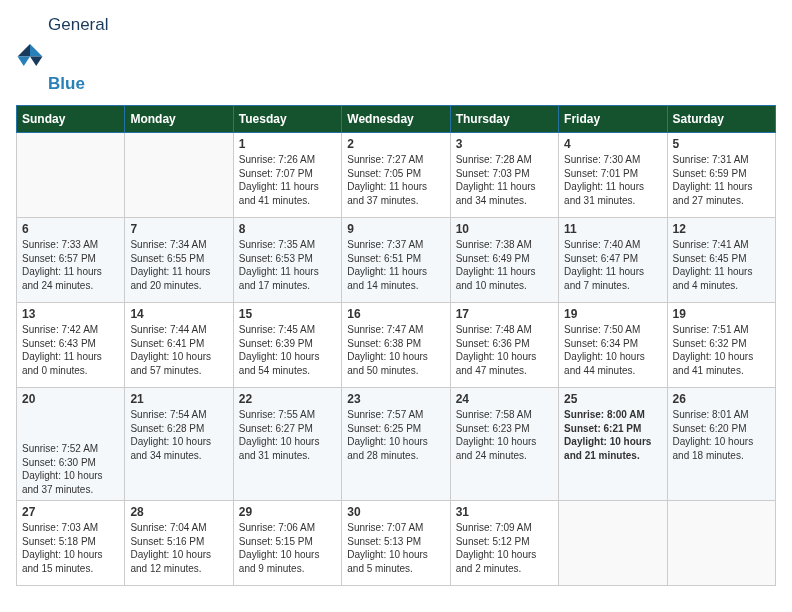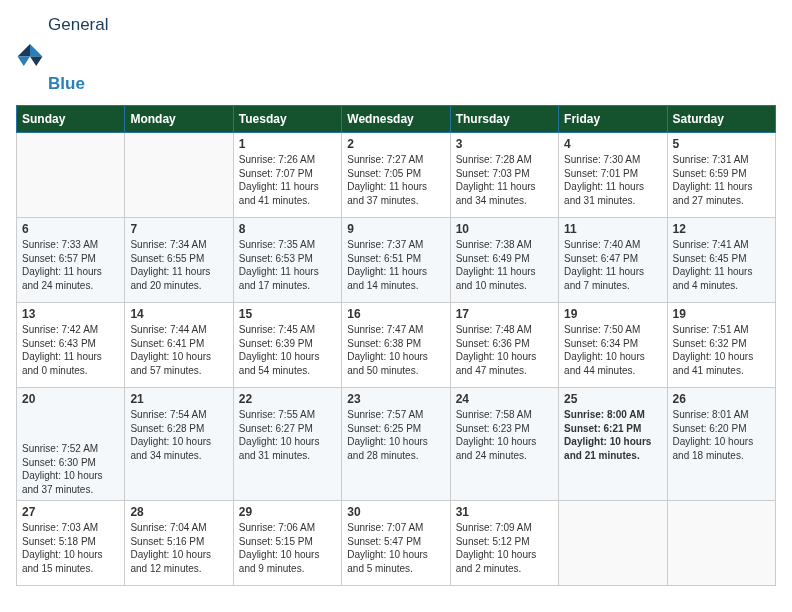--- a/index.html
+++ b/index.html
@@ -296,21 +296,21 @@
         </td>
         <td>
           <span class="day-num">29</span>
           <div class="day-info" style="white-space: pre-line;">Sunrise: 7:06 AM
 Sunset: 5:15 PM
 Daylight: 10 hours and 9 minutes.</div>
         </td>
         <td>
           <span class="day-num">30</span>
           <div class="day-info" style="white-space: pre-line;">Sunrise: 7:07 AM
-Sunset: 5:47 PM
+Sunset: 5:13 PM
 Daylight: 10 hours and 5 minutes.</div>
         </td>
         <td>
           <span class="day-num">31</span>
           <div class="day-info" style="white-space: pre-line;">Sunrise: 7:09 AM
 Sunset: 5:12 PM
 Daylight: 10 hours and 2 minutes.</div>
         </td>
         <td class="empty"></td>
         <td class="empty"></td>

